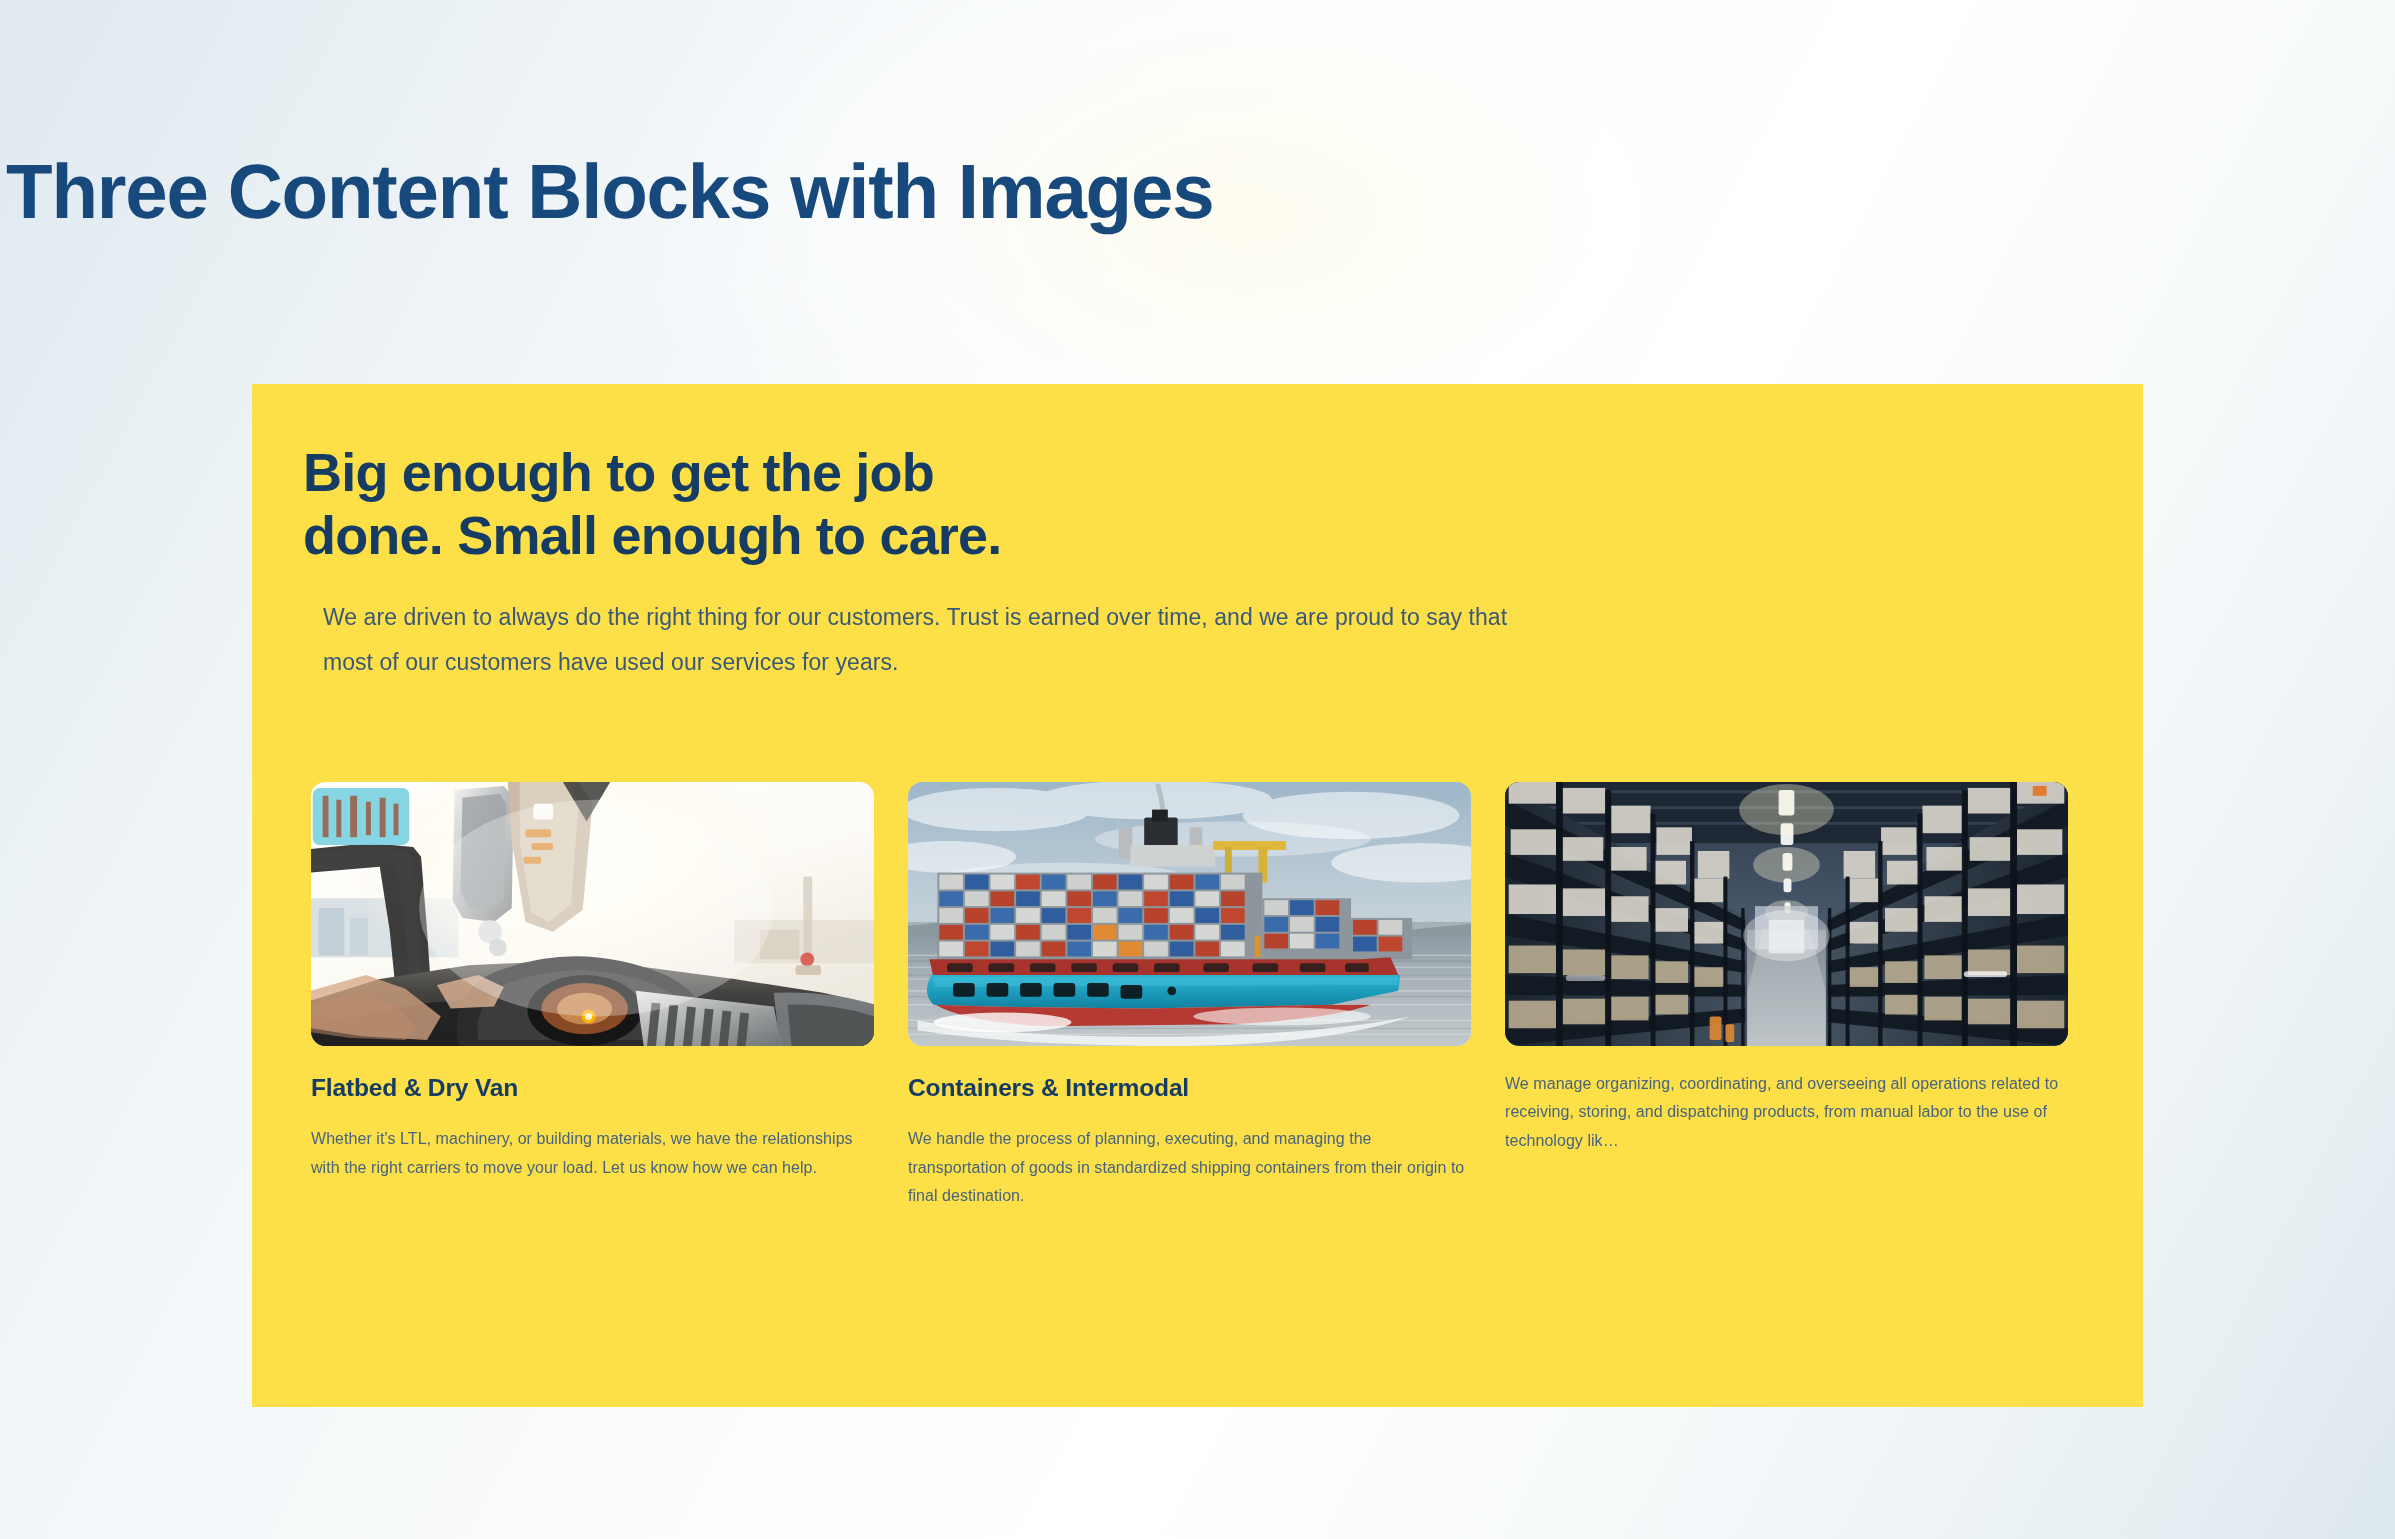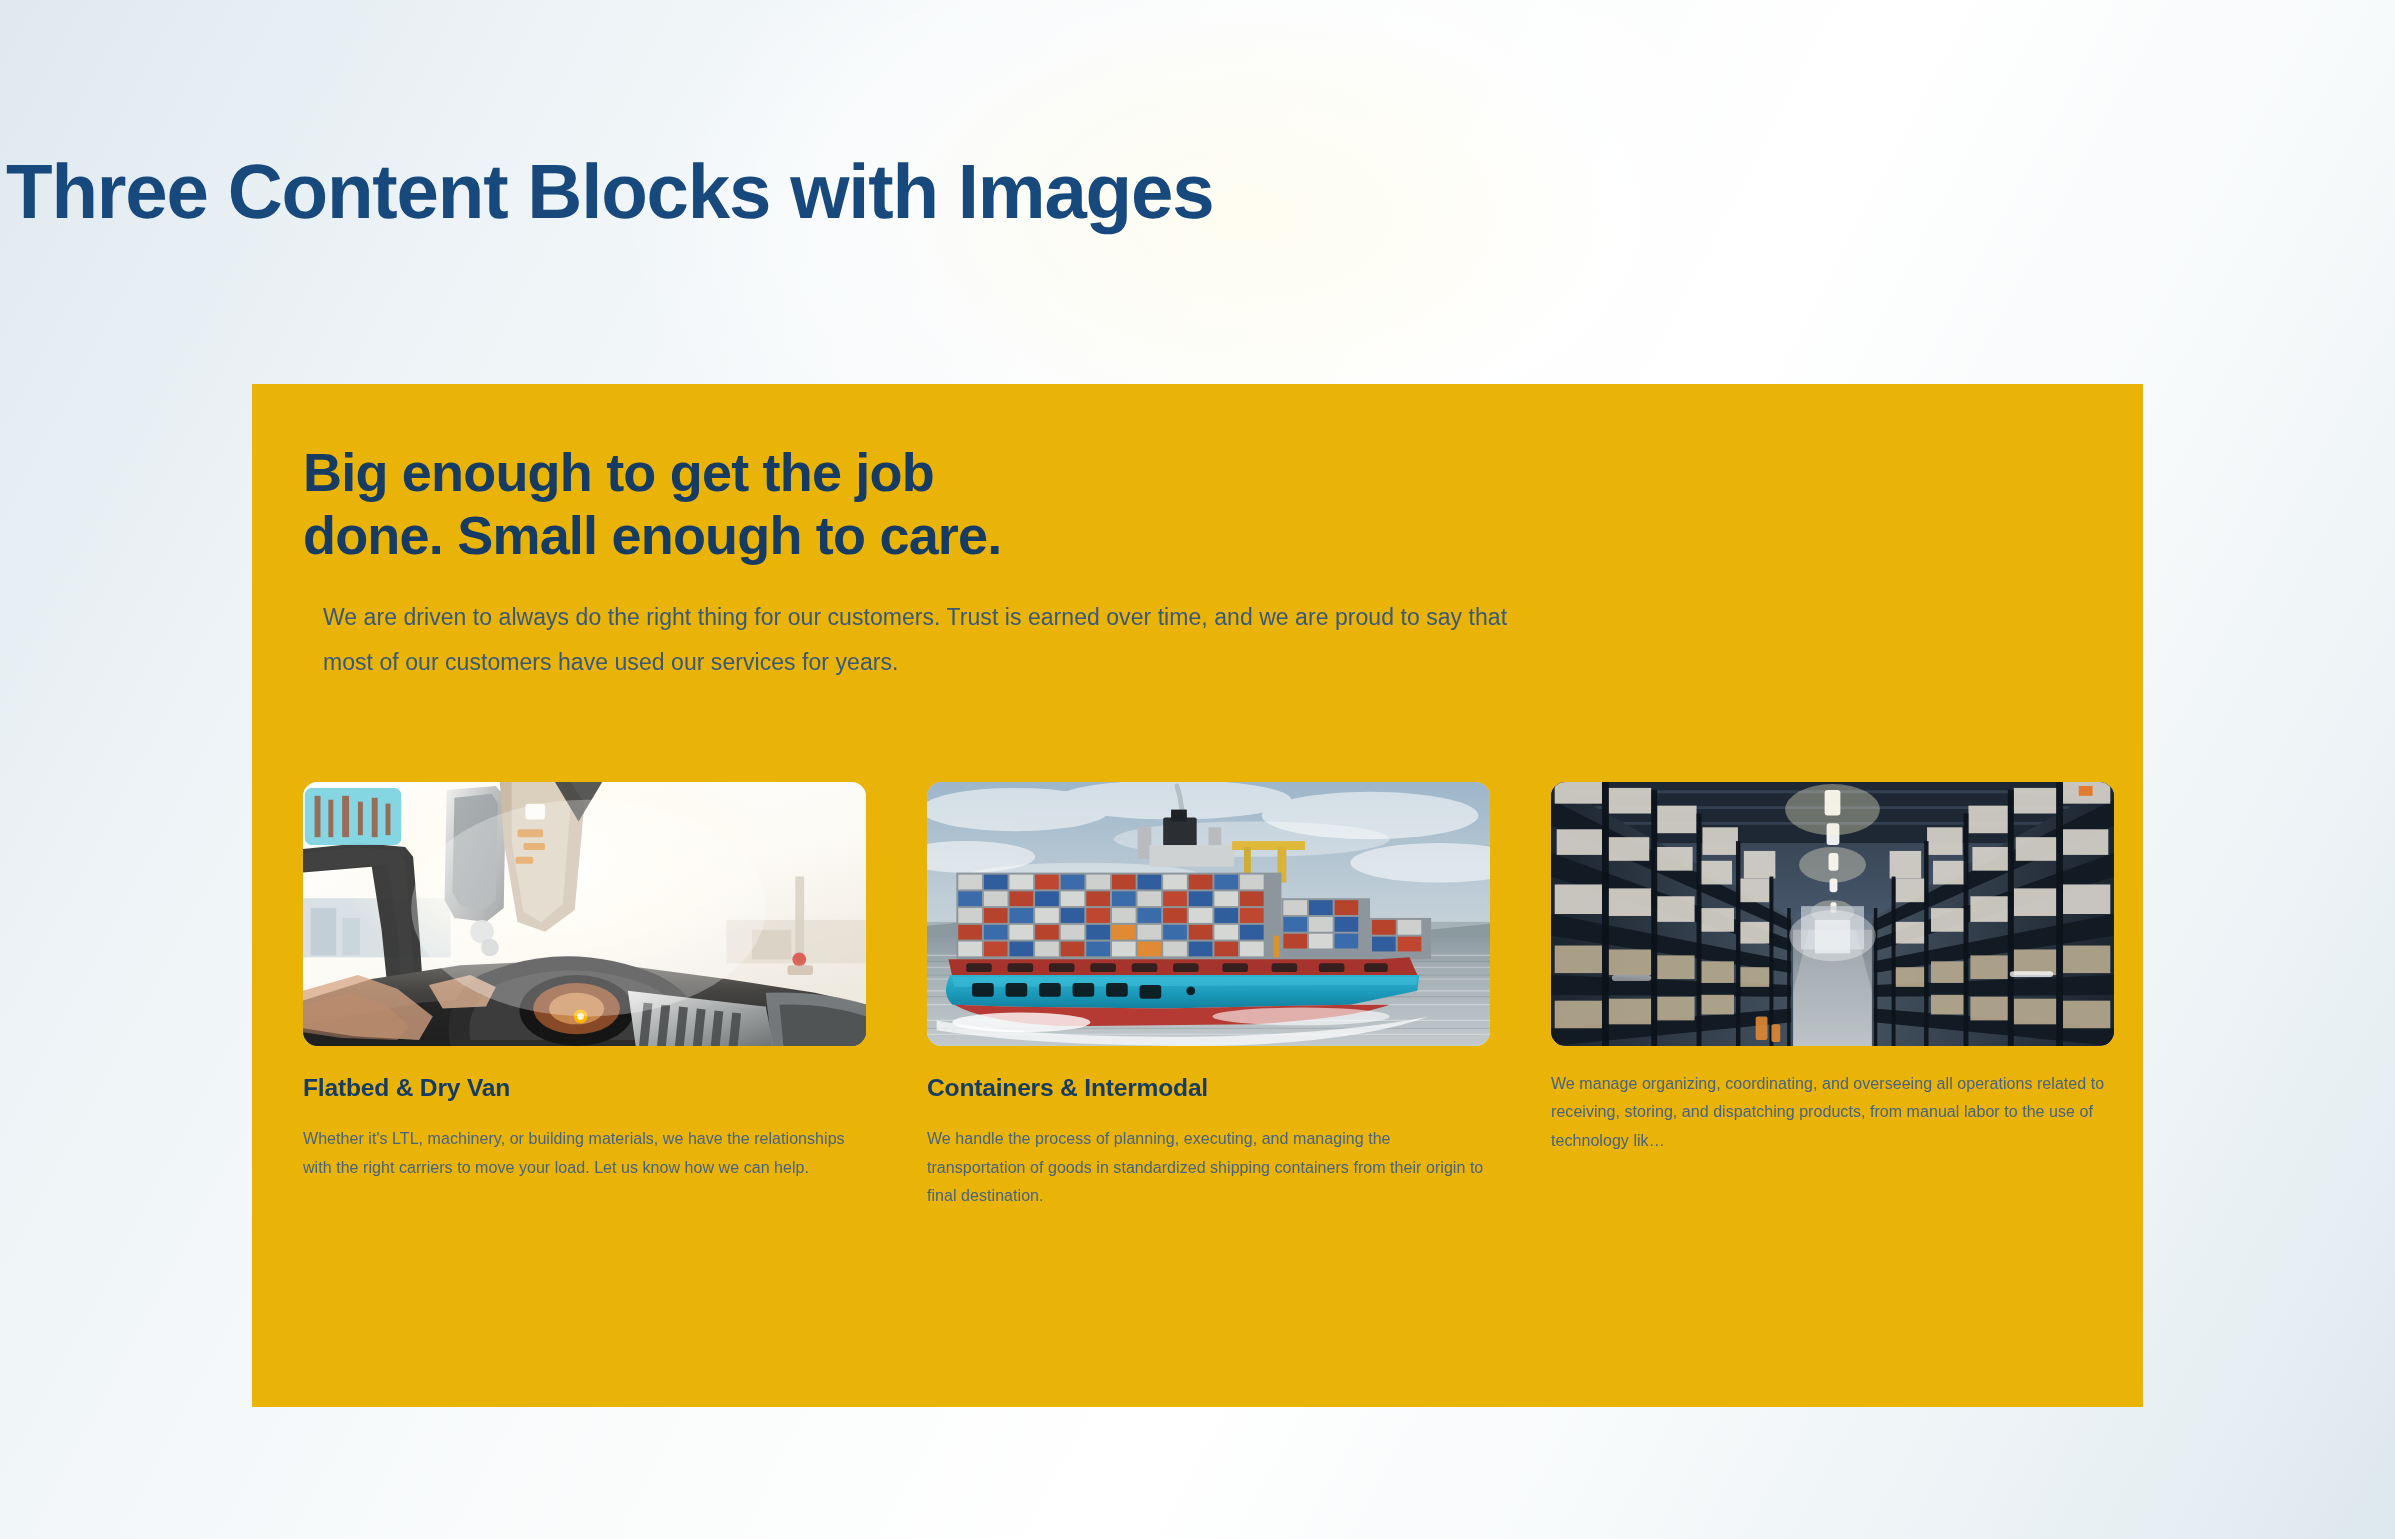--- a/index.html
+++ b/index.html
@@ -47,21 +47,21 @@
     text-rendering: geometricPrecision;
   }
 
   
   .panel {
     position: absolute;
     left: 252px;
     top: 384px;
     width: 1891px;
     height: 1023px;
-    background: #eab308;
+    background: #fde047;
   }
 
   .panel-inner {
     position: absolute;
     left: 51px;
     top: 0;
     width: 1789px;
     height: 100%;
   }
 
@@ -87,25 +87,25 @@
     color: #3a5878;
     font-weight: 400;
     max-width: 1212px;
     letter-spacing: 0.05px;
     margin-left: 20px;
   }
 
   
   .cards {
     position: absolute;
-    left: 0;
+    left: 8px;
     top: 398px;
     width: 1789px;
     display: flex;
-    gap: 61px;
+    gap: 34px;
   }
   .card {
     width: 563px;
     flex: 0 0 563px;
   }
   .card-image {
     width: 563px;
     height: 264px;
     border-radius: 14.8px;
     overflow: hidden;

